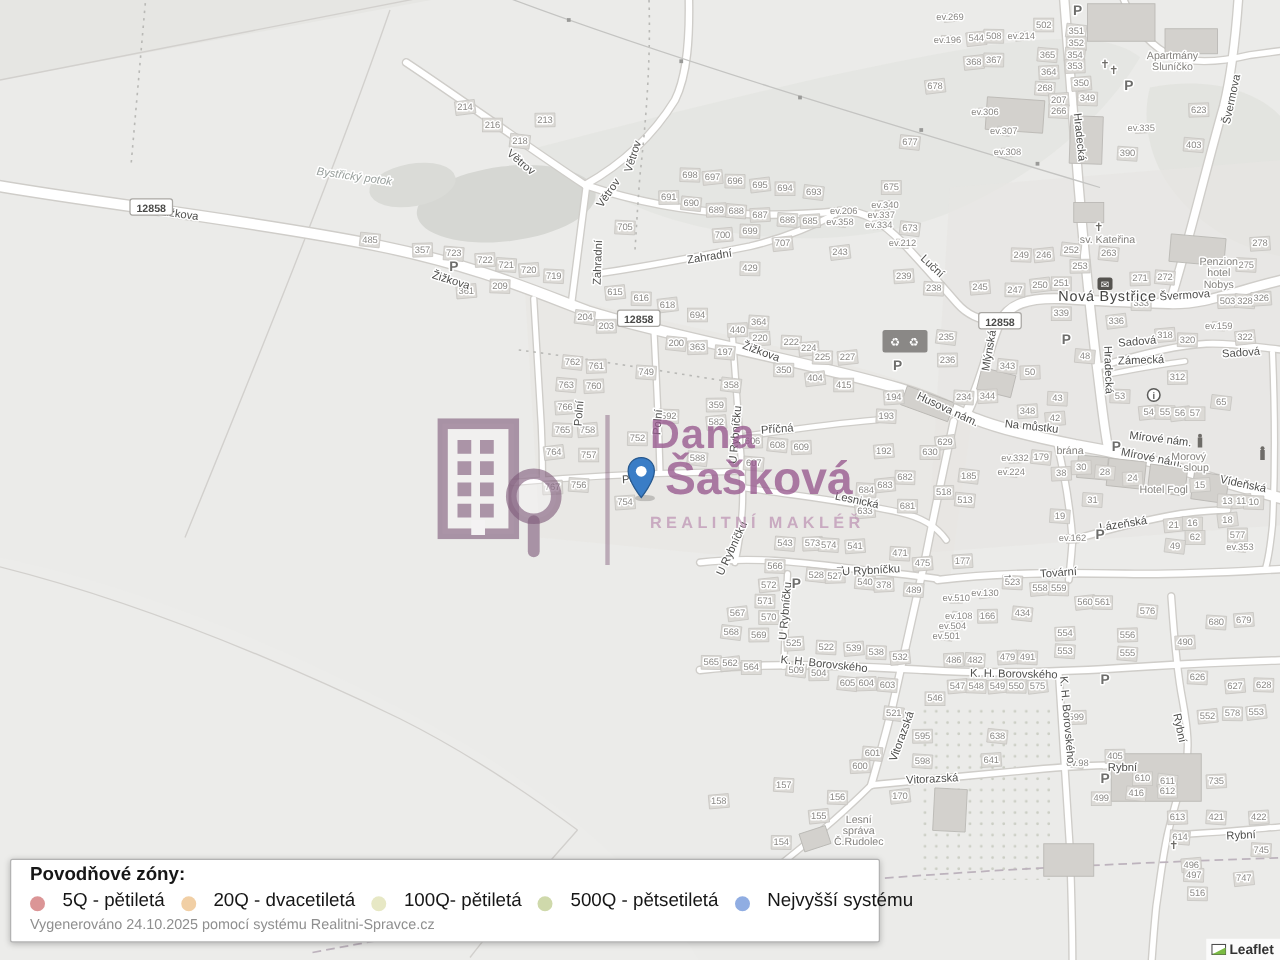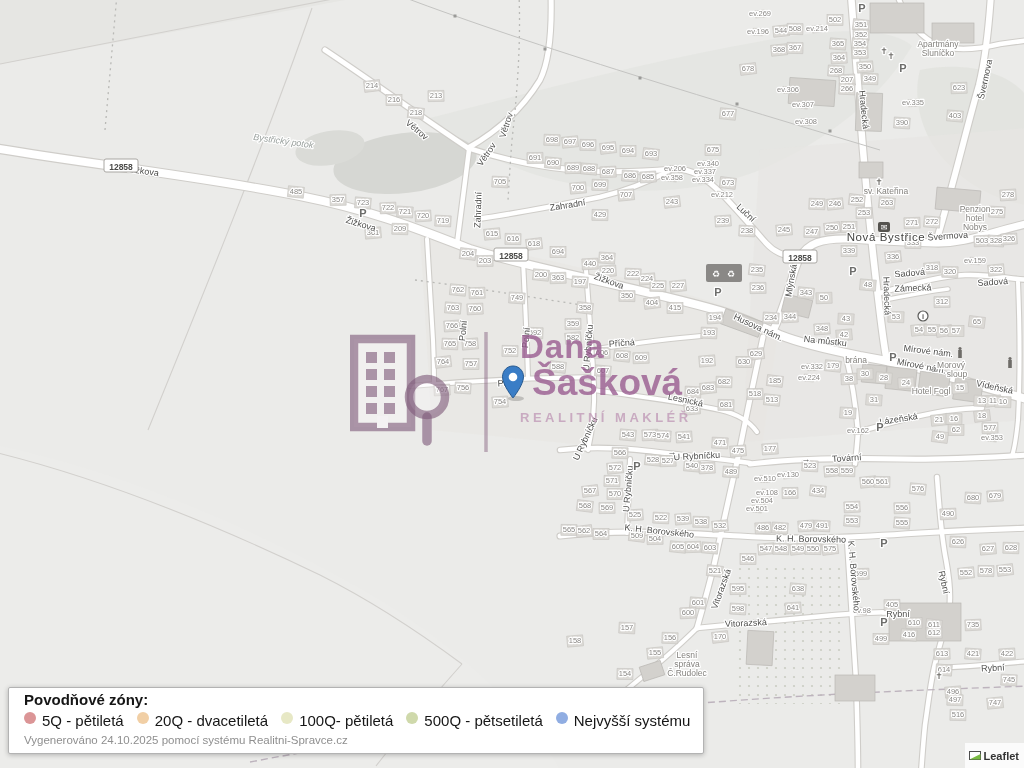--- a/index.html
+++ b/index.html
@@ -25,25 +25,25 @@
          color:rgba(151,88,142,.78);}
   .wm-sub{position:absolute;left:170px;top:80px;font-size:13px;font-weight:bold;
           color:rgba(189,150,180,.75);letter-spacing:3.5px;white-space:nowrap;}
   
   .legend{position:absolute;left:8px;top:687px;width:664px;background:#fff;
           border:1px solid #b3b3b3;border-radius:2px;box-shadow:0 1px 5px rgba(0,0,0,.25);
           padding:3px 15px 7px 15px;}
   .legend-title{font-size:15px;font-weight:bold;color:#161616;margin-bottom:4px;}
   .legend-items{display:flex;align-items:center;gap:13px;font-size:15px;color:#161616;
                 white-space:nowrap;margin-bottom:5px;}
-  .legend-item{display:flex;align-items:flex-start;gap:6px;}
+  .legend-item{display:flex;align-items:flex-end;gap:14px;}
   .dot{width:12px;height:12px;border-radius:50%;display:inline-block;flex:none;}
   .legend-footer{font-size:11.5px;color:#8f8f8f;}
   
-  .attrib{position:absolute;right:0;bottom:0;height:25px;display:flex;align-items:center;
+  .attrib{position:absolute;right:0;bottom:0;height:17px;display:flex;align-items:center;
           gap:3px;background:rgba(255,255,255,.8);padding:0 5px 0 4px;font-size:11px;}
   .leaflet-link{color:#333;font-weight:bold;text-decoration:none;cursor:pointer;}
 </style>
 </head>
 <body>
 
 <div id="stage">
   <svg id="base" width="1024" height="768">
       <defs>
         <pattern id="orch" width="9" height="9" patternUnits="userSpaceOnUse">

